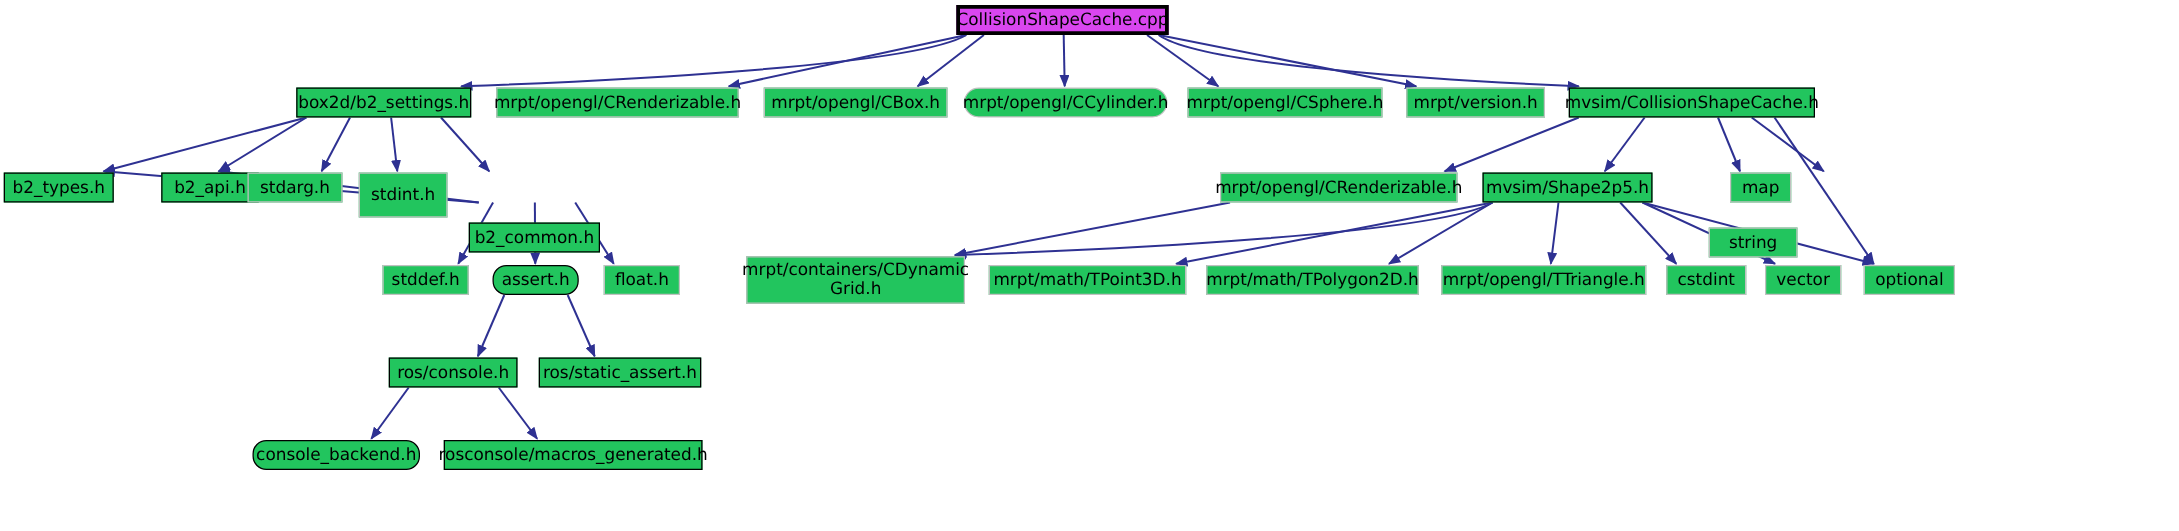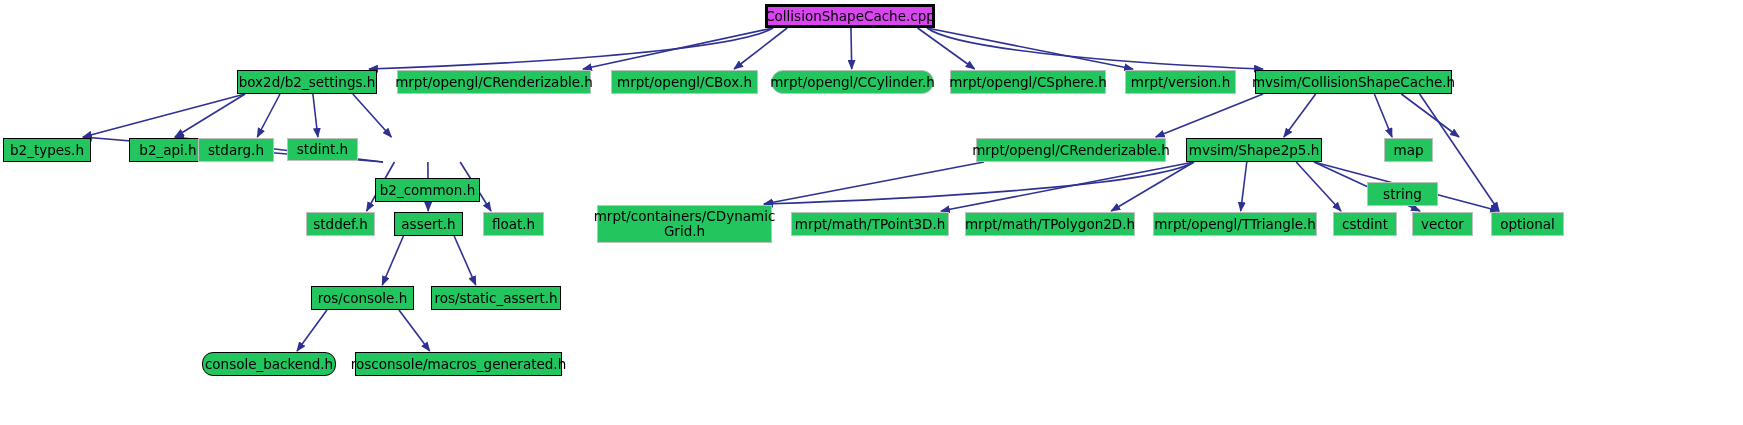--- a/index.html
+++ b/index.html
@@ -98,28 +98,28 @@
     <div class="node strong" style="left: 237px; top: 70px; width: 140px; height: 24px;">box2d/b2_settings.h</div>
     <div class="node" style="left: 397px; top: 70px; width: 194px; height: 24px;">mrpt/opengl/CRenderizable.h</div>
     <div class="node" style="left: 611px; top: 70px; width: 147px; height: 24px;">mrpt/opengl/CBox.h</div>
     <div class="node" style="left: 771px; top: 70px; width: 163px; height: 24px; border-radius: 12px;">mrpt/opengl/CCylinder.h</div>
     <div class="node" style="left: 950px; top: 70px; width: 156px; height: 24px;">mrpt/opengl/CSphere.h</div>
     <div class="node" style="left: 1125px; top: 70px; width: 111px; height: 24px;">mrpt/version.h</div>
     <div class="node strong" style="left: 1255px; top: 70px; width: 197px; height: 24px;">mvsim/CollisionShapeCache.h</div>
     <div class="node strong" style="left: 3px; top: 138px; width: 88px; height: 24px;">b2_types.h</div>
     <div class="node strong" style="left: 105px; top: 138px; width: 78px; height: 24px; margin-left: 24px;">b2_api.h</div>
     <div class="node" style="left: 198px; top: 138px; width: 76px; height: 24px;">stdarg.h</div>
-    <div class="node" style="left: 287px; top: 138px; width: 71px; height: 23px;">stdint.h</div>
+    <div class="node" style="left: 287px; top: 138px; width: 71px; height: 36px;">stdint.h</div>
     <div class="node strong" style="left: 375px; top: 138px; width: 105px; height: 24px; margin-top: 40px;">b2_common.h</div>
     <div class="node" style="left: 976px; top: 138px; width: 190px; height: 24px;">mrpt/opengl/CRenderizable.h</div>
     <div class="node strong" style="left: 1186px; top: 138px; width: 136px; height: 24px;">mvsim/Shape2p5.h</div>
     <div class="node" style="left: 1384px; top: 138px; width: 49px; height: 24px;">map</div>
     <div class="node" style="left: 1367px; top: 138px; width: 71px; height: 24px; margin-top: 44px;">string</div>
     <div class="node" style="left: 306px; top: 212px; width: 69px; height: 24px;">stddef.h</div>
-    <div class="node strong" style="left: 394px; top: 212px; width: 69px; height: 24px;">assert.h</div>
+    <div class="node strong" style="left: 394px; top: 212px; width: 69px; height: 24px; border-radius: 11px;">assert.h</div>
     <div class="node" style="left: 483px; top: 212px; width: 61px; height: 24px;">float.h</div>
     <div class="node" style="left: 597px; top: 205px; width: 175px; height: 38px;">mrpt/containers/CDynamic
 Grid.h</div>
     <div class="node" style="left: 791px; top: 212px; width: 158px; height: 24px;">mrpt/math/TPoint3D.h</div>
     <div class="node" style="left: 965px; top: 212px; width: 170px; height: 24px;">mrpt/math/TPolygon2D.h</div>
     <div class="node" style="left: 1153px; top: 212px; width: 164px; height: 24px;">mrpt/opengl/TTriangle.h</div>
     <div class="node" style="left: 1333px; top: 212px; width: 64px; height: 24px;">cstdint</div>
     <div class="node" style="left: 1412px; top: 212px; width: 61px; height: 24px;">vector</div>
     <div class="node" style="left: 1491px; top: 212px; width: 73px; height: 24px;">optional</div>
     <div class="node strong" style="left: 311px; top: 286px; width: 103px; height: 24px;">ros/console.h</div>

